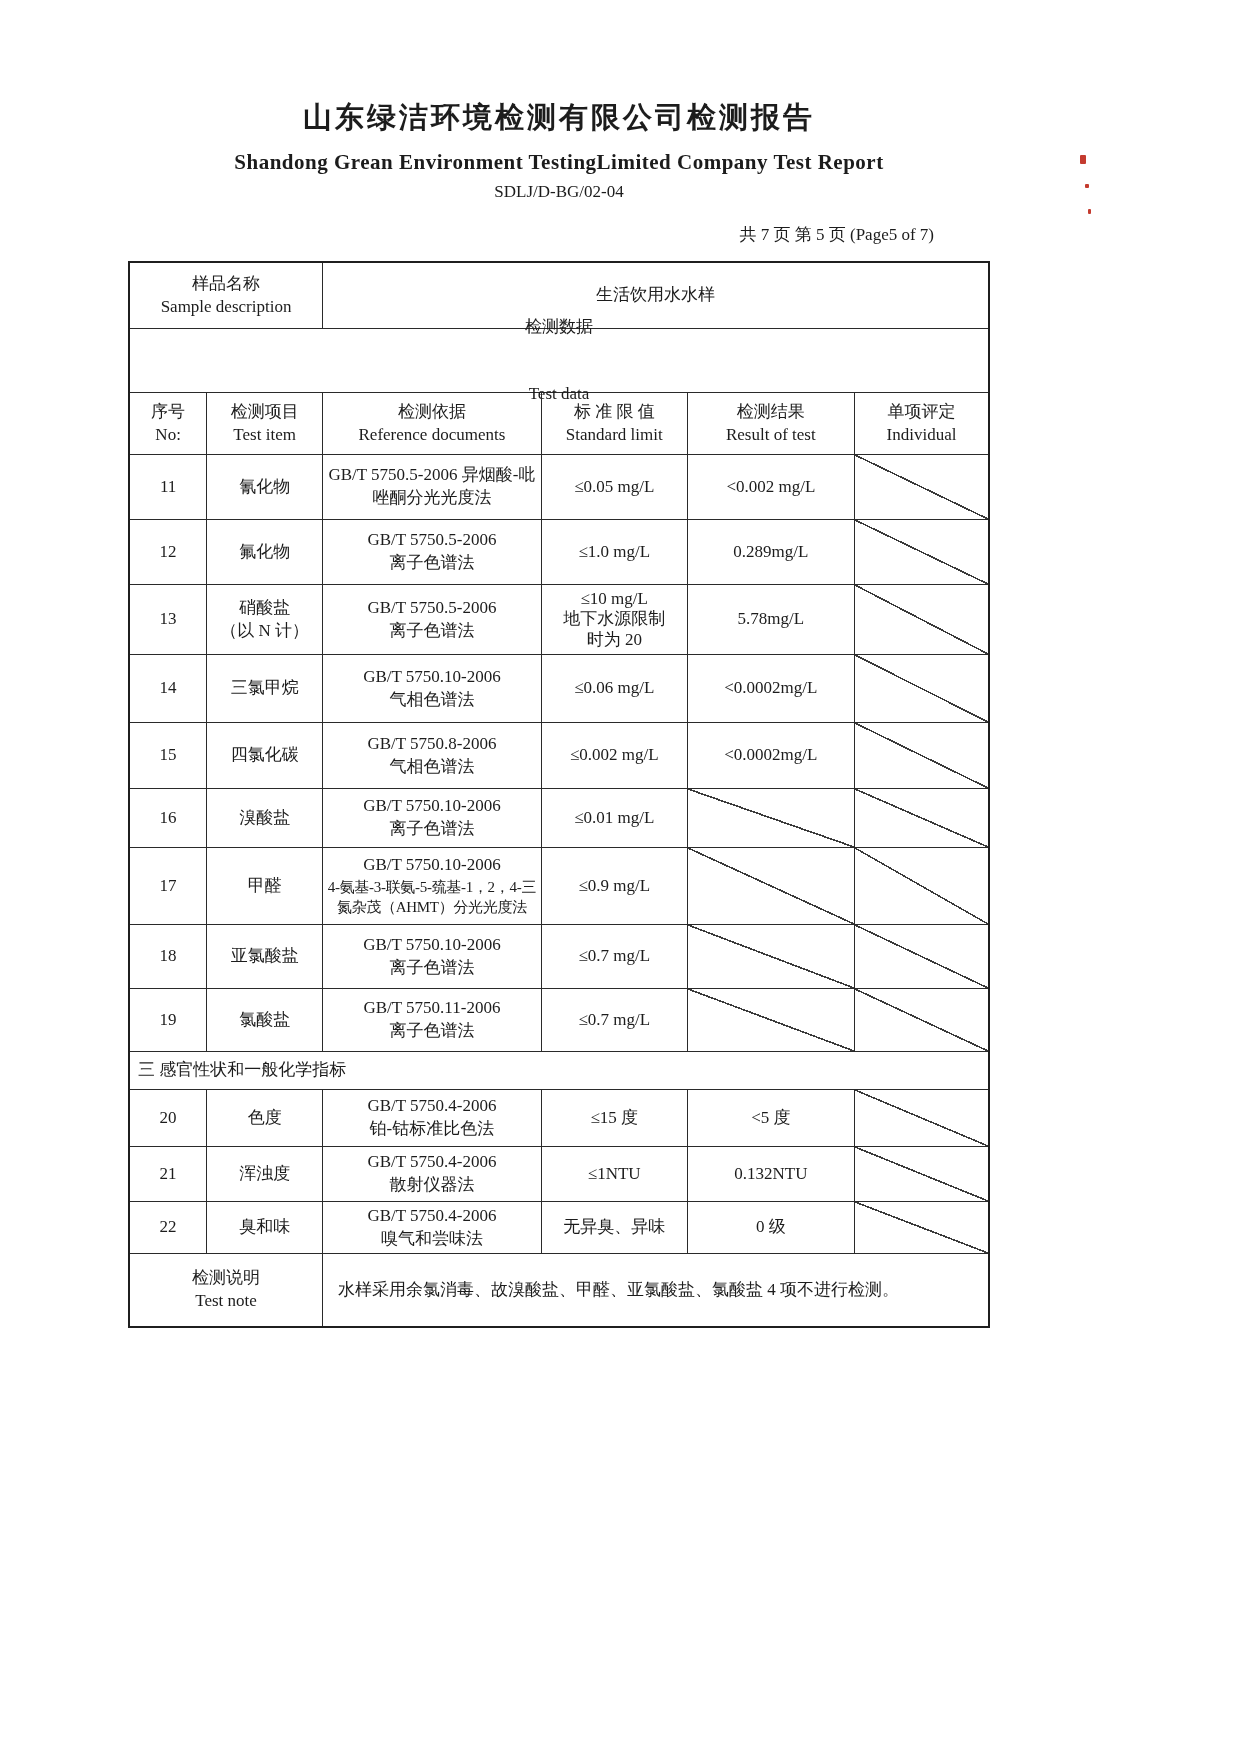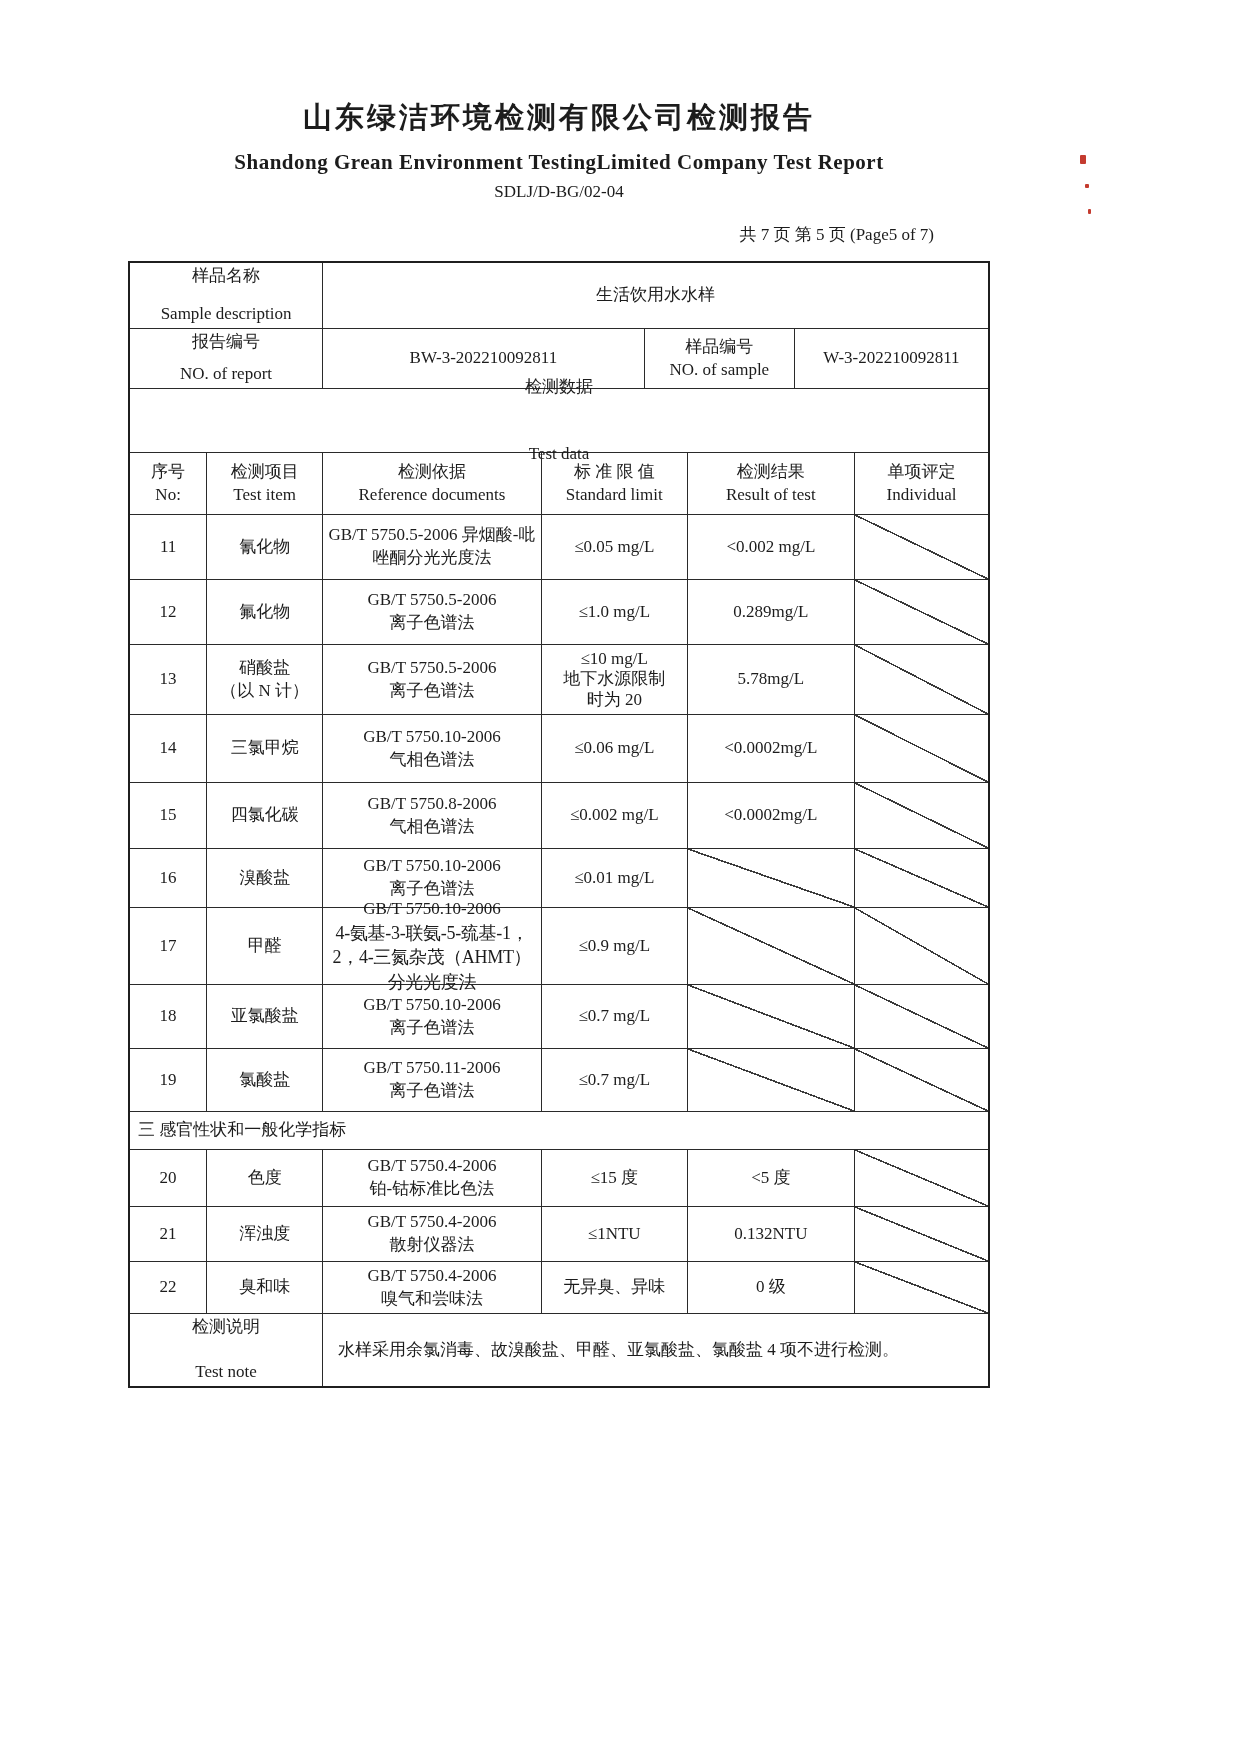--- a/index.html
+++ b/index.html
@@ -43,31 +43,31 @@
 
   
   .c1 { width: 9%; }
   .c2 { width: 13.5%; }
   .c3 { width: 25.5%; }
   .c4 { width: 17%; }
   .c5 { width: 19.5%; }
   .c6 { width: 15.5%; }
 
   
-  .w-label { width: 22.5%; justify-content: space-between; }
+  .w-label { width: 22.5%; }
   .w-rest  { width: 77.5%; }
   .w-repno { width: 37.5%; }
   .w-sampl { width: 17.5%; }
   .w-sampv { width: 22.5%; }
 
   .full { width: 100%; gap: 44px; }
   .left { align-items: flex-start; text-align: left; padding-left: 8px; }
 
   .ref1, .ref2 { display: block; }
-  .small { font-size: 18px; letter-spacing: -0.3px; }
+  .small { font-size: 15px; letter-spacing: -0.3px; }
 
   .slash {
     background: linear-gradient(to top right,
       transparent calc(50% - 0.8px),
       #3a3a3a calc(50% - 0.8px),
       #3a3a3a calc(50% + 0.8px),
       transparent calc(50% + 0.8px));
   }
 
   .artifact { position: absolute; background: #c43b2f; border-radius: 1px; }
@@ -92,32 +92,20 @@
   <div class="report-table">
 
     <div class="t-row" style="height:66px">
       <div class="t-cell w-label">
         <span>样品名称</span>
         <span>Sample description</span>
       </div>
       <div class="t-cell w-rest">生活饮用水水样</div>
     </div>
 
-    <div class="t-row" style="height:60px">
-      <div class="t-cell w-label">
-        <span>报告编号</span>
-        <span>NO. of report</span>
-      </div>
-      <div class="t-cell w-repno">BW-3-202210092811</div>
-      <div class="t-cell w-sampl">
-        <span>样品编号</span>
-        <span>NO. of sample</span>
-      </div>
-      <div class="t-cell w-sampv">W-3-202210092811</div>
-    </div>
 
     <div class="t-row" style="height:64px">
       <div class="t-cell full">
         <span>检测数据</span>
         <span>Test data</span>
       </div>
     </div>
 
     <div class="t-row" style="height:62px">
       <div class="t-cell c1">

